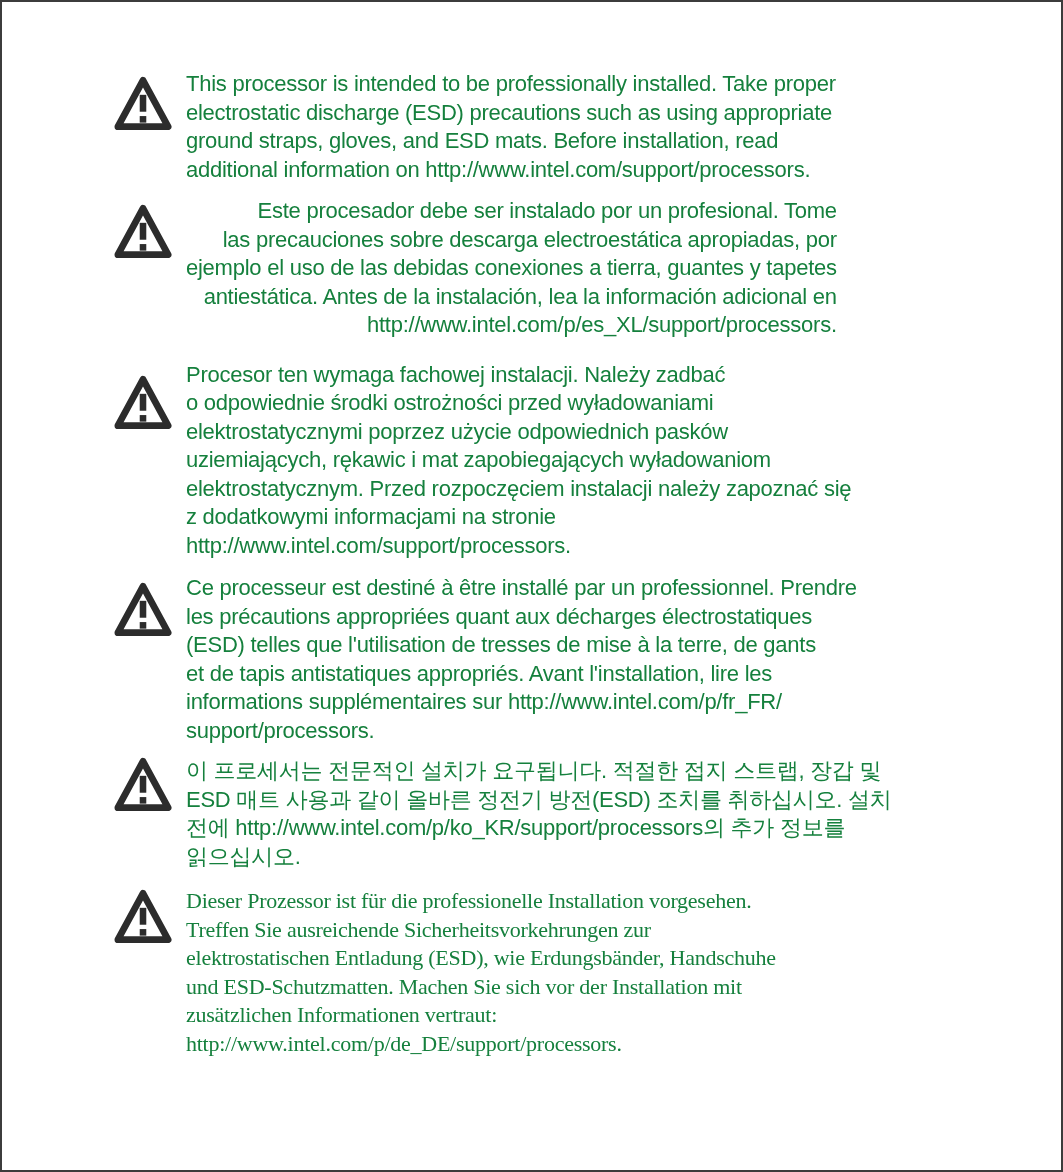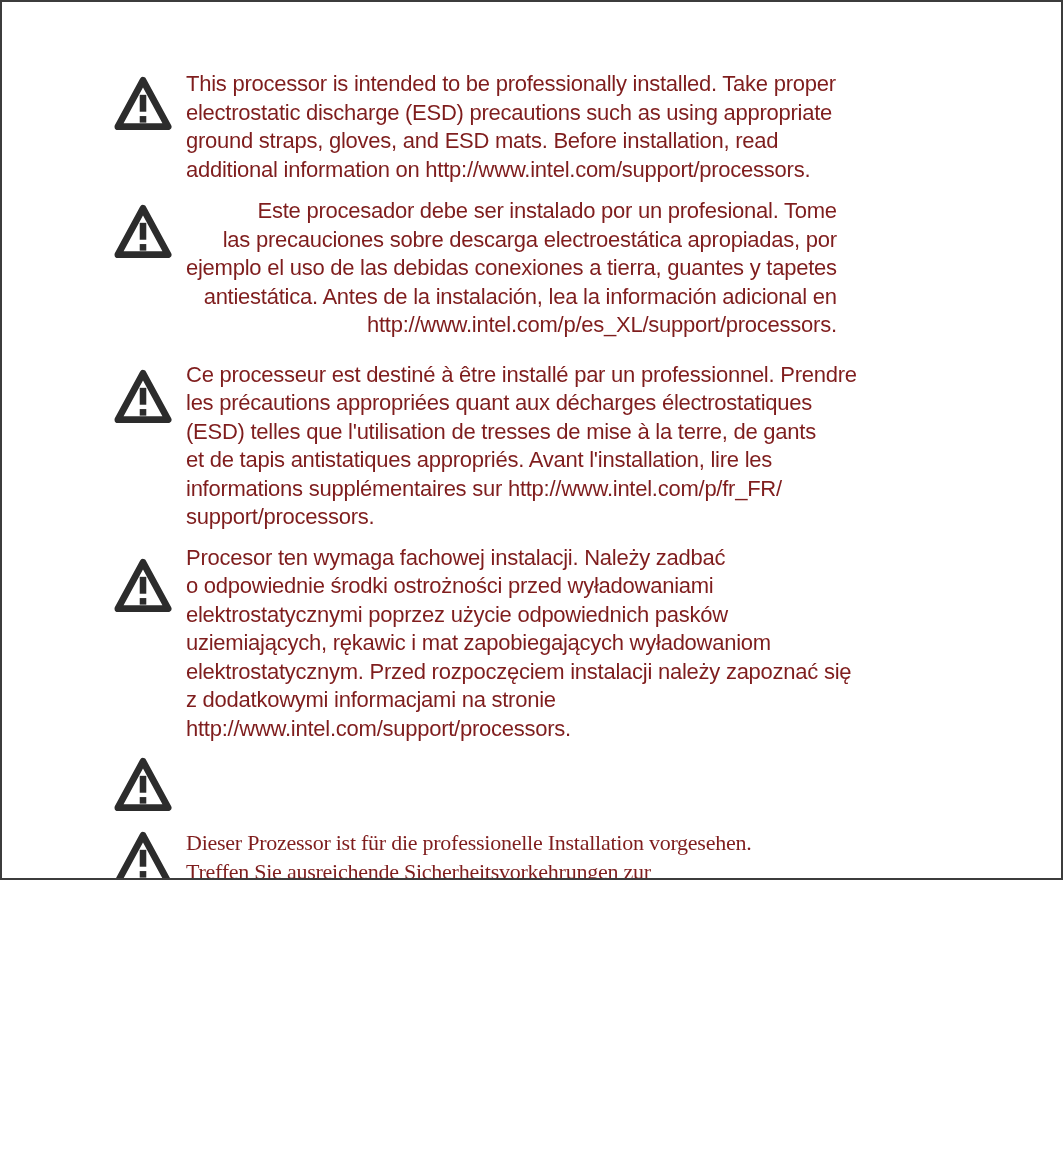--- a/index.html
+++ b/index.html
@@ -3,26 +3,26 @@
 <meta charset="utf-8">
 <style>
   html, body {
     margin: 0;
     padding: 0;
     background: #ffffff;
   }
   .page {
     position: relative;
     width: 1063px;
-    height: 880px;
+    height: 1172px;
     box-sizing: border-box;
     background: #ffffff;
     border: 2px solid #3c3c3c;
     font-family: "Liberation Sans", "DejaVu Sans", sans-serif;
-    color: #7f1d1d;
+    color: #15803d;
     overflow: hidden;
   }
   .content {
     padding: 68px 40px 0 112px;
   }
   .warn-row {
     display: flex;
     align-items: flex-start;
   }
   .warn-row .icon {
@@ -88,55 +88,59 @@
             <use href="#warn-glyph"></use>
           </svg>
       </span>
       <p class="warn-text" lang="es">Este procesador debe ser instalado por un profesional. Tome
 las precauciones sobre descarga electroestática apropiadas, por
 ejemplo el uso de las debidas conexiones a tierra, guantes y tapetes
 antiestática. Antes de la instalación, lea la información adicional en
 http://www.intel.com/p/es_XL/support/processors.</p>
     </div>
 
-    <div class="warn-row row-fr">
-      <span class="icon">
-        <svg viewBox="0 0 60 58" aria-hidden="true">
-            <use href="#warn-glyph"></use>
-          </svg>
-      </span>
-      <p class="warn-text" lang="fr">Ce processeur est destiné à être installé par un professionnel. Prendre
-les précautions appropriées quant aux décharges électrostatiques
-(ESD) telles que l'utilisation de tresses de mise à la terre, de gants
-et de tapis antistatiques appropriés. Avant l'installation, lire les
-informations supplémentaires sur http://www.intel.com/p/fr_FR/
-support/processors.</p>
-    </div>
-
     <div class="warn-row row-pl">
       <span class="icon">
         <svg viewBox="0 0 60 58" aria-hidden="true">
             <use href="#warn-glyph"></use>
           </svg>
       </span>
       <p class="warn-text" lang="pl">Procesor ten wymaga fachowej instalacji. Należy zadbać
 o odpowiednie środki ostrożności przed wyładowaniami
 elektrostatycznymi poprzez użycie odpowiednich pasków
 uziemiających, rękawic i mat zapobiegających wyładowaniom
 elektrostatycznym. Przed rozpoczęciem instalacji należy zapoznać się
 z dodatkowymi informacjami na stronie
 http://www.intel.com/support/processors.</p>
     </div>
 
+    <div class="warn-row row-fr">
+      <span class="icon">
+        <svg viewBox="0 0 60 58" aria-hidden="true">
+            <use href="#warn-glyph"></use>
+          </svg>
+      </span>
+      <p class="warn-text" lang="fr">Ce processeur est destiné à être installé par un professionnel. Prendre
+les précautions appropriées quant aux décharges électrostatiques
+(ESD) telles que l'utilisation de tresses de mise à la terre, de gants
+et de tapis antistatiques appropriés. Avant l'installation, lire les
+informations supplémentaires sur http://www.intel.com/p/fr_FR/
+support/processors.</p>
+    </div>
+
     <div class="warn-row row-ko">
       <span class="icon">
         <svg viewBox="0 0 60 58" aria-hidden="true">
             <use href="#warn-glyph"></use>
           </svg>
       </span>
+      <p class="warn-text" lang="ko">이 프로세서는 전문적인 설치가 요구됩니다. 적절한 접지 스트랩, 장갑 및
+ESD 매트 사용과 같이 올바른 정전기 방전(ESD) 조치를 취하십시오. 설치
+전에 http://www.intel.com/p/ko_KR/support/processors의 추가 정보를
+읽으십시오.</p>
     </div>
 
     <div class="warn-row row-de">
       <span class="icon">
         <svg viewBox="0 0 60 58" aria-hidden="true">
             <use href="#warn-glyph"></use>
           </svg>
       </span>
       <p class="warn-text" lang="de">Dieser Prozessor ist für die professionelle Installation vorgesehen.
 Treffen Sie ausreichende Sicherheitsvorkehrungen zur

